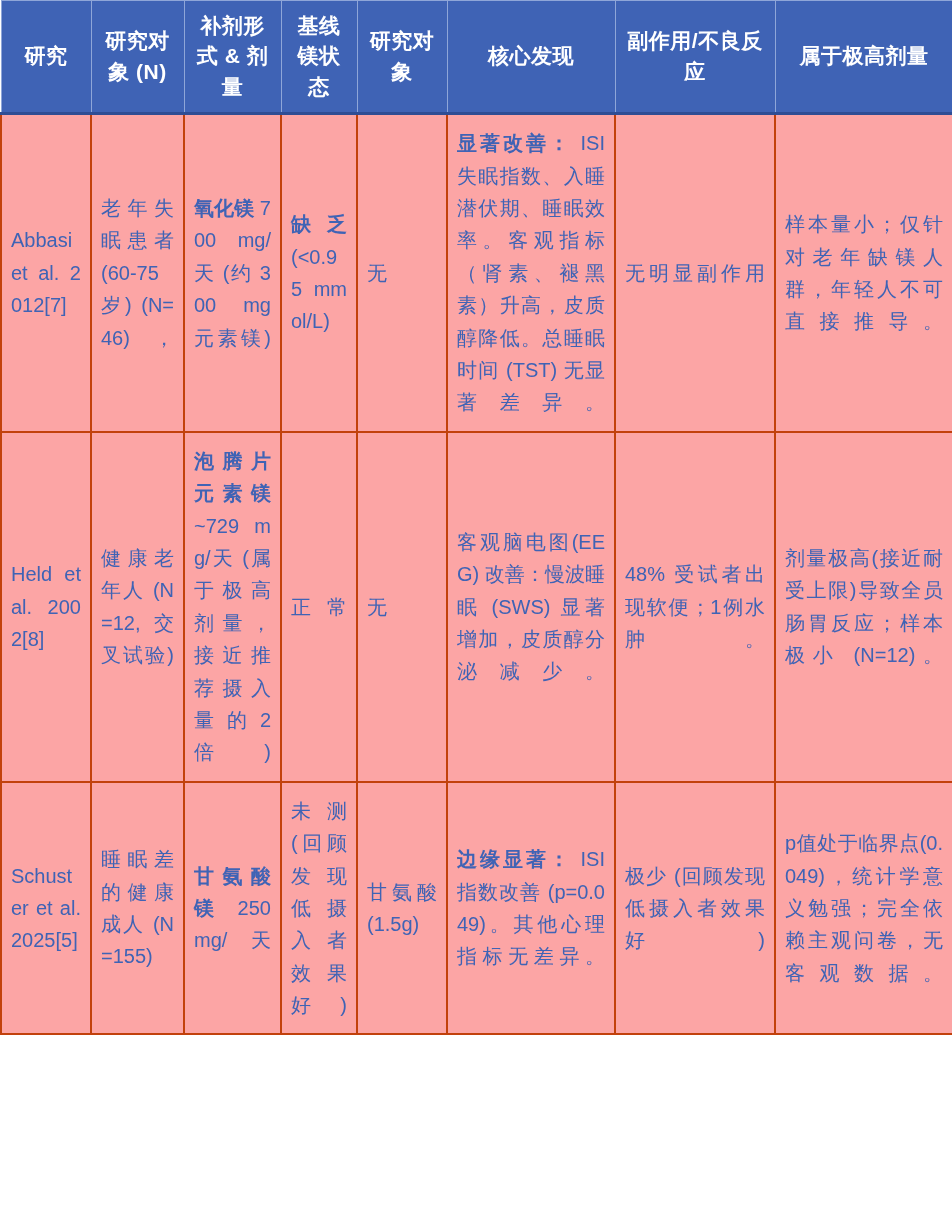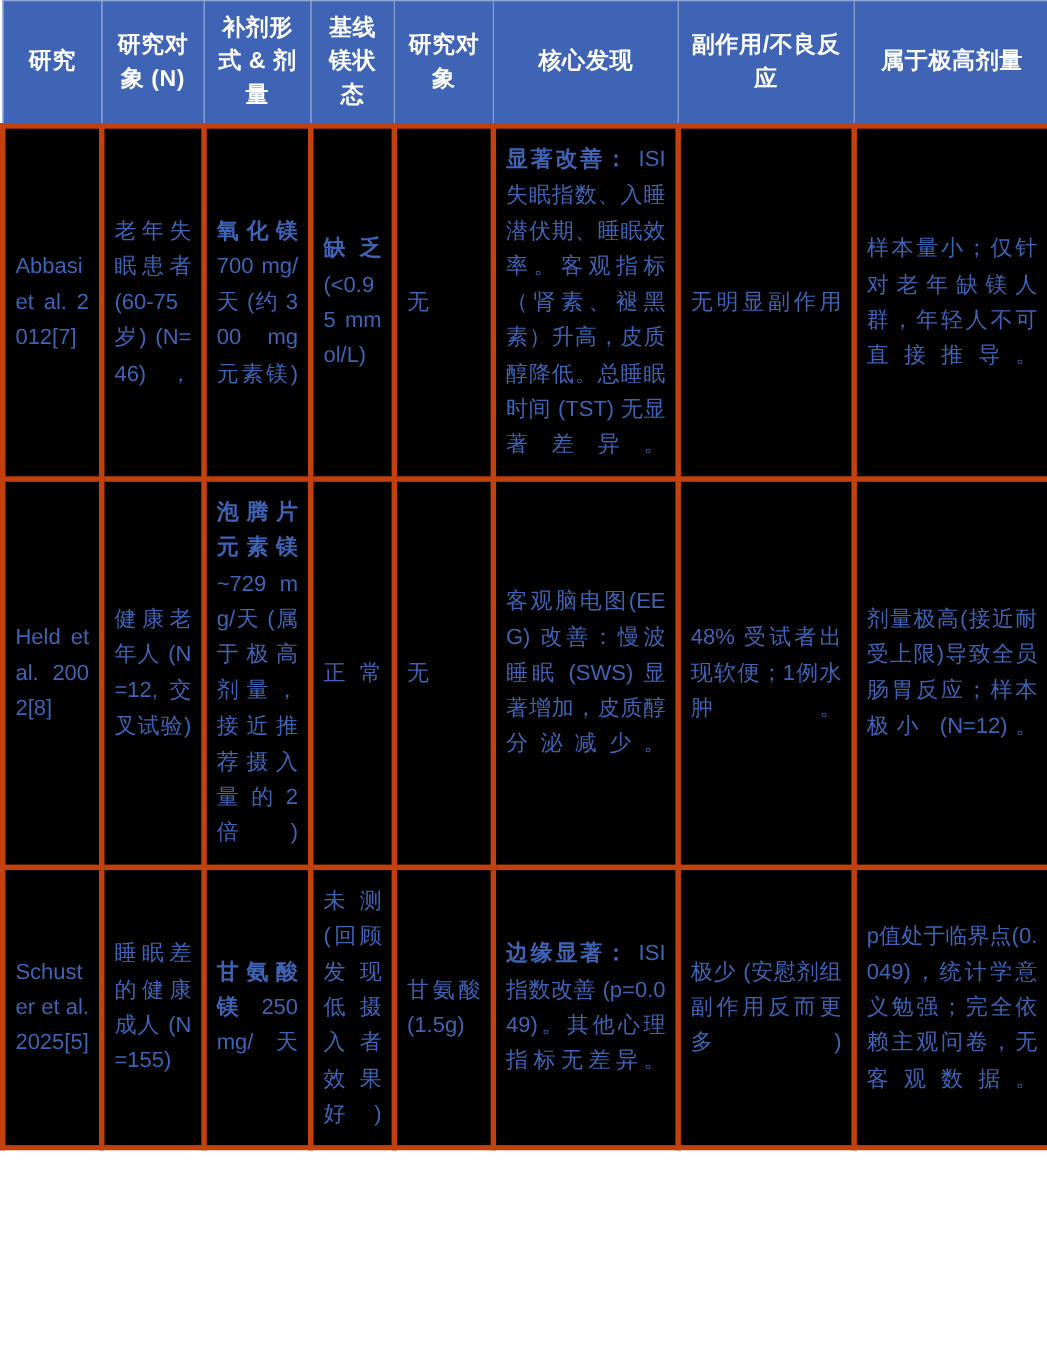--- a/index.html
+++ b/index.html
@@ -23,27 +23,27 @@
     font-size: 21px;
     line-height: 1.45;
     text-align: center;
     vertical-align: middle;
     padding: 10px 8px;
     border: 1px solid #8fa6d8;
     border-bottom: 3px solid #2f4d94;
     letter-spacing: 0.5px;
   }
   table.study-table td {
-    background: #000000;
+    background: #fca5a5;
     color: #3f63b5;
     font-size: 20px;
     line-height: 1.62;
     vertical-align: middle;
     padding: 12px 9px;
-    border: 5px solid #c2410c;
+    border: 2px solid #c2410c;
     text-align: justify;
     text-align-last: justify;
     word-break: break-all;
   }
   td.c-study, td.c-subjects, td.c-form, td.c-base, td.c-syn, td.c-side {
     text-align: justify;
     text-align-last: center;
   }
   td.c-find, td.c-limit {
     text-align: justify;
@@ -109,17 +109,17 @@
       <td class="c-side">48% 受试者出现软便；1例水肿。</td>
       <td class="c-limit">剂量极高(接近耐受上限)导致全员肠胃反应；样本极小 (N=12)。</td>
     </tr>
     <tr>
       <td class="c-study">Schuster et al. 2025[5]</td>
       <td class="c-subjects">睡眠差的健康成人 (N=155)</td>
       <td class="c-form"><span class="b">甘氨酸镁</span><span> 250 mg/天</span></td>
       <td class="c-base"><span class="b"></span><span>未测 (回顾发现低摄入者效果好)</span></td>
       <td class="c-syn">甘氨酸 (1.5g)</td>
       <td class="c-find"><span class="b">边缘显著：</span><span> ISI 指数改善 (p=0.049)。其他心理指标无差异。</span></td>
-      <td class="c-side">极少 (安慰剂组副作用反而更多)</td>
+      <td class="c-side">极少 (回顾发现低摄入者效果好)</td>
       <td class="c-limit">p值处于临界点(0.049)，统计学意义勉强；完全依赖主观问卷，无客观数据。</td>
     </tr>
   </tbody>
 </table>
 
 </body></html>

